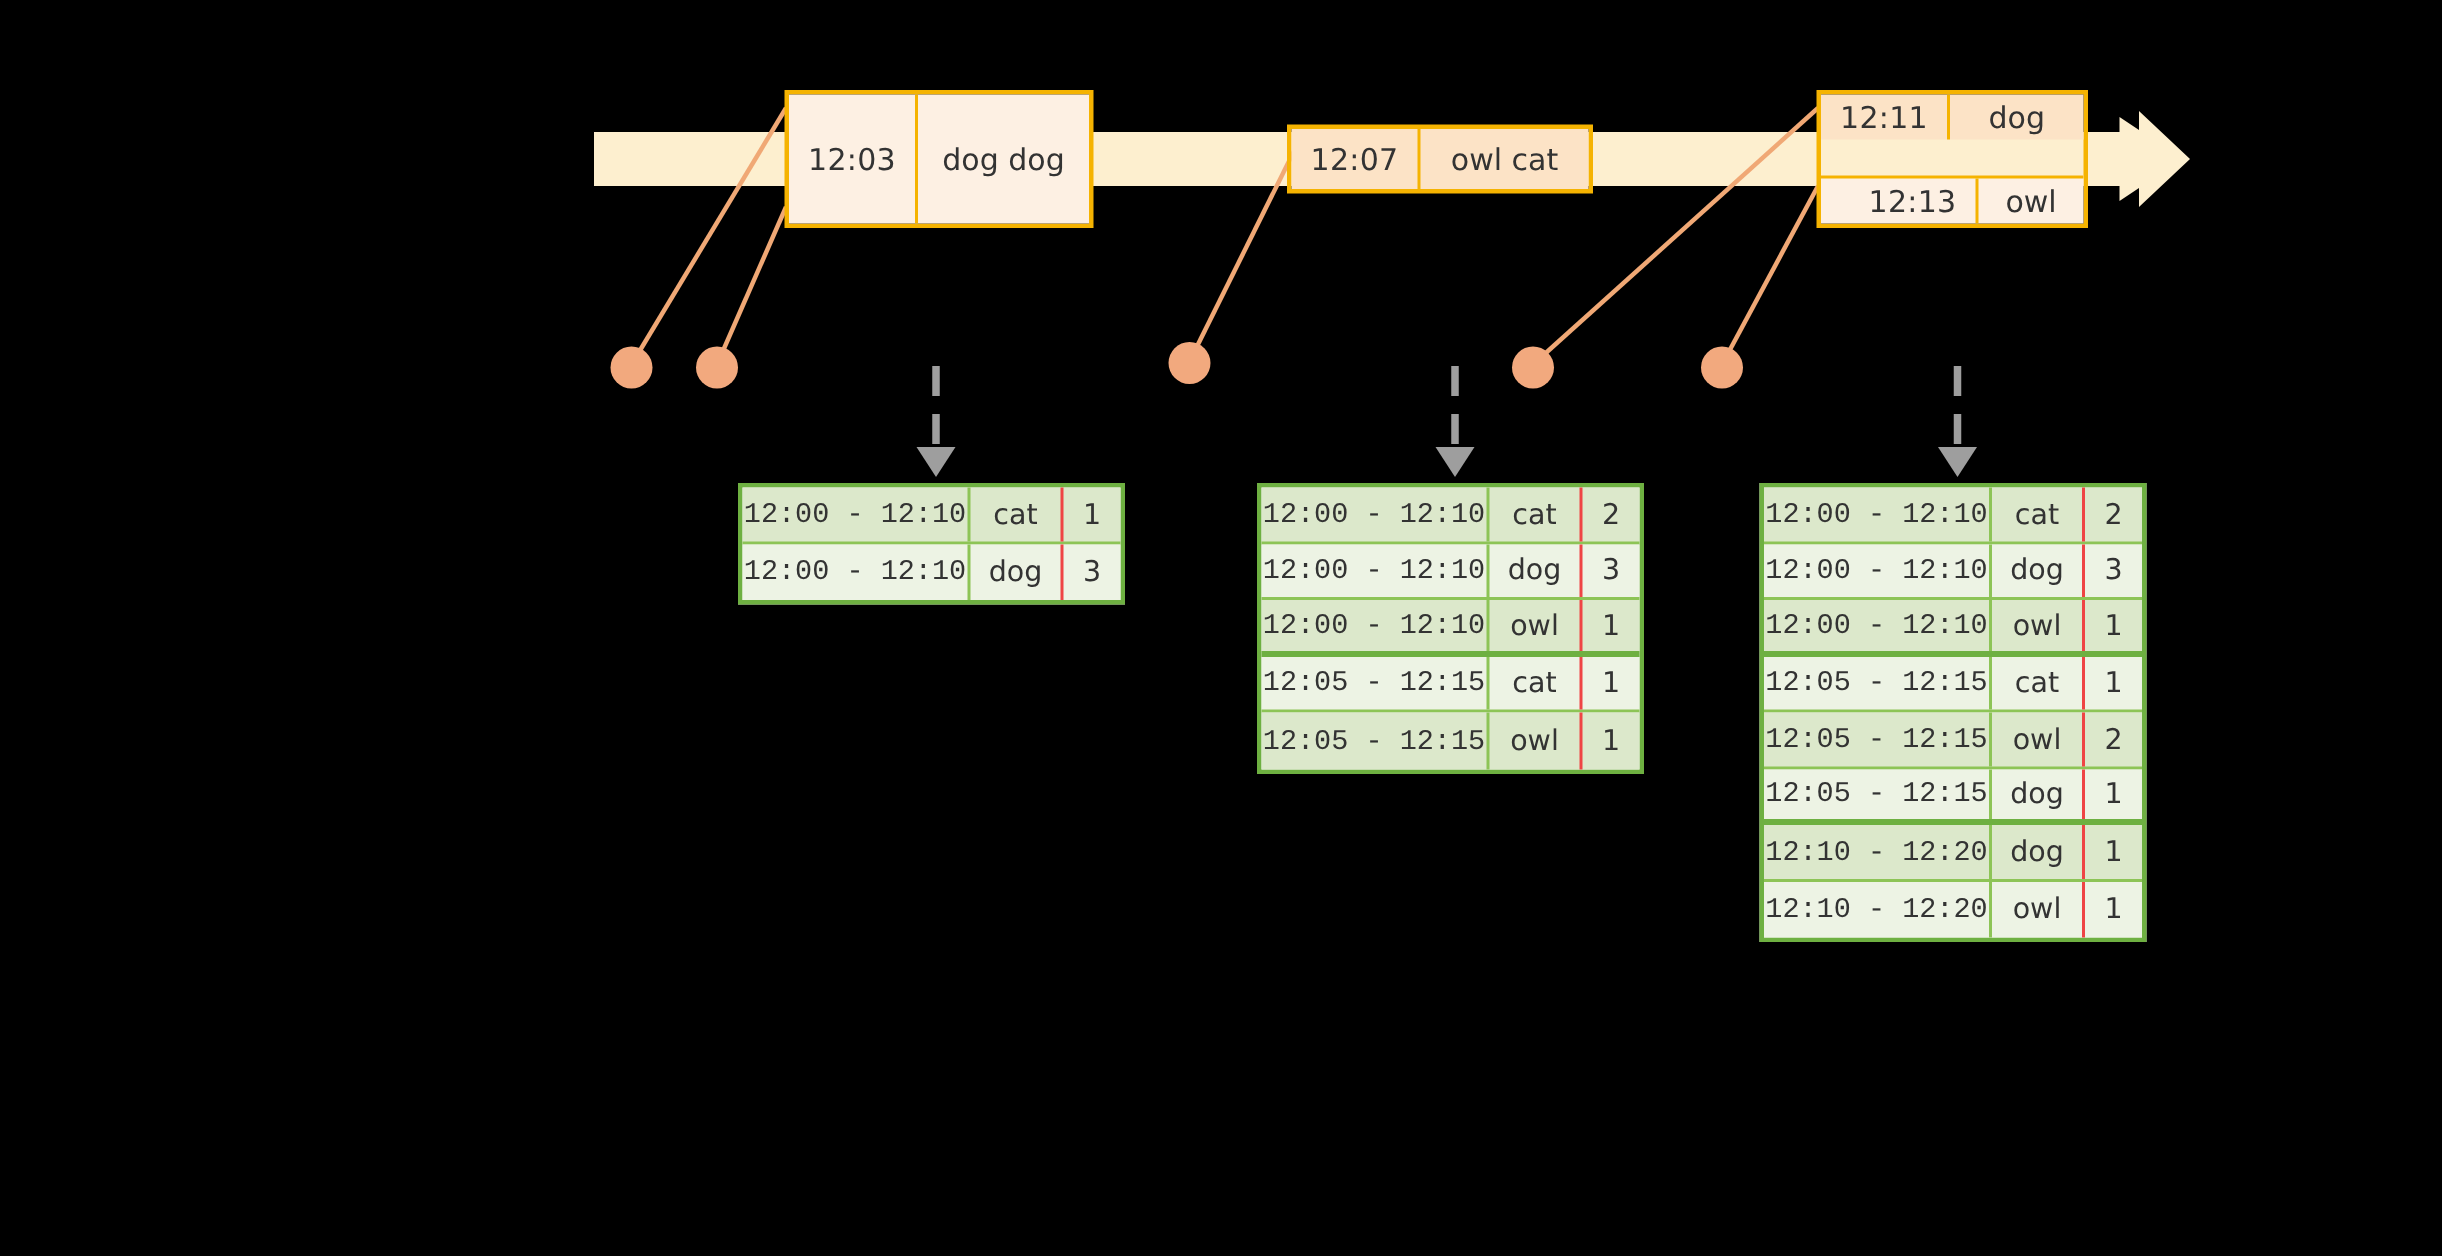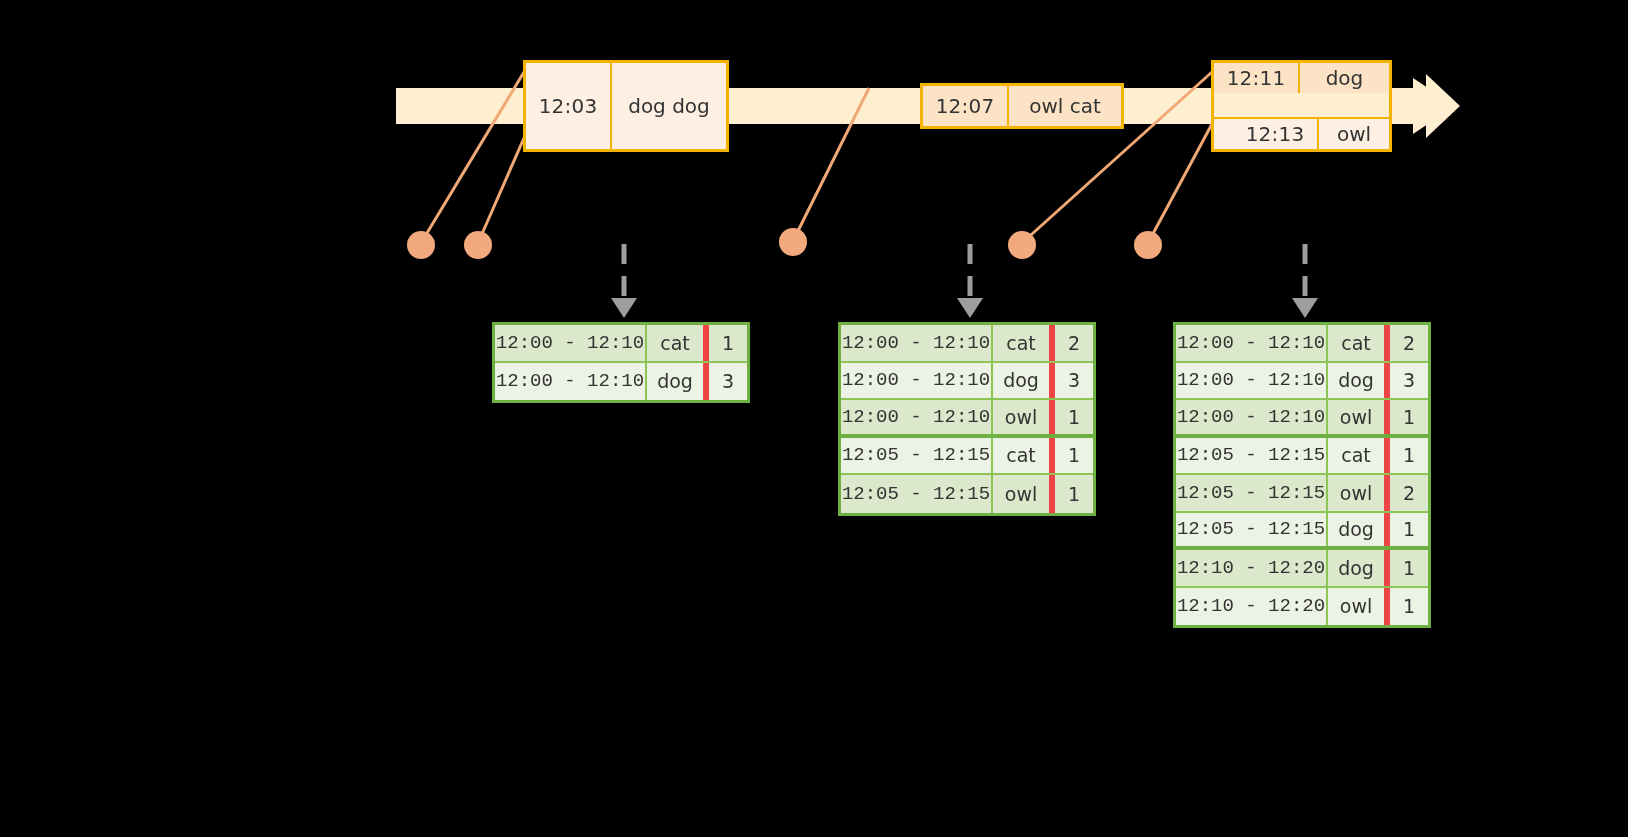--- a/index.html
+++ b/index.html
@@ -68,21 +68,21 @@
     font-size:19px;color:#333;
     border-right:2px solid #8DC456;
     box-sizing:border-box;
     white-space:nowrap;
     font-family:Liberation Mono, monospace;
   }
   .res-word{
     width:62px;
     display:flex;align-items:center;justify-content:center;
     font-size:19px;color:#333;
-    border-right:6px solid #ef4444;
+    border-right:2px solid #ef4444;
     box-sizing:border-box;
   }
   .res-cnt{
     width:38px;
     display:flex;align-items:center;justify-content:center;
     font-size:19px;color:#333;
     box-sizing:border-box;
   }
 </style>
 </head>
@@ -123,21 +123,21 @@
     </g>
   </svg>
 
   <div class="evt-box" style="left:523px;top:60px;width:206px;height:92px;">
     <div class="evt-row shade-b">
       <div class="evt-time">12:03</div>
       <div class="evt-words">dog dog</div>
     </div>
   </div>
 
-  <div class="evt-box" style="left:920px;top:83px;width:204px;height:46px;justify-content:center;">
+  <div class="evt-box" style="left:858px;top:83px;width:204px;height:46px;justify-content:center;">
     <div class="evt-row shade-a">
       <div class="evt-time">12:07</div>
       <div class="evt-words">owl cat</div>
     </div>
   </div>
 
   <div class="evt-box" style="left:1211px;top:60px;width:181px;height:92px;gap:24px;">
     <div class="evt-row shade-a">
       <div class="evt-time">12:11</div>
       <div class="evt-words">dog</div>

